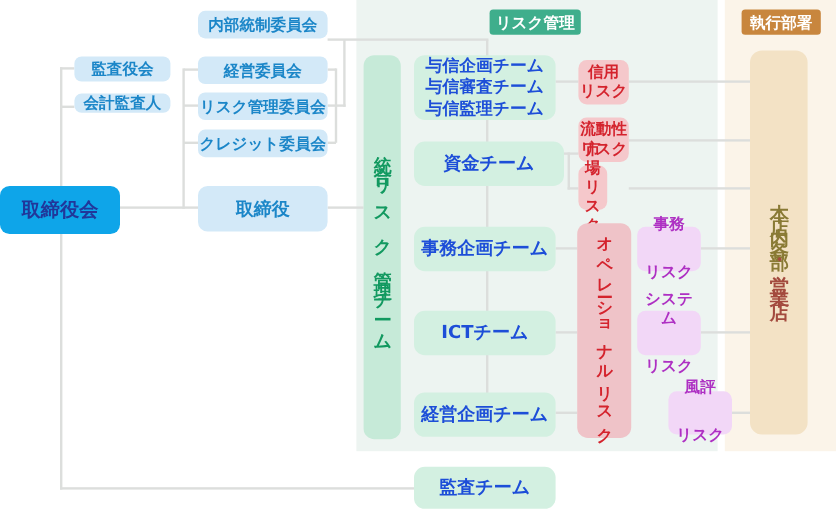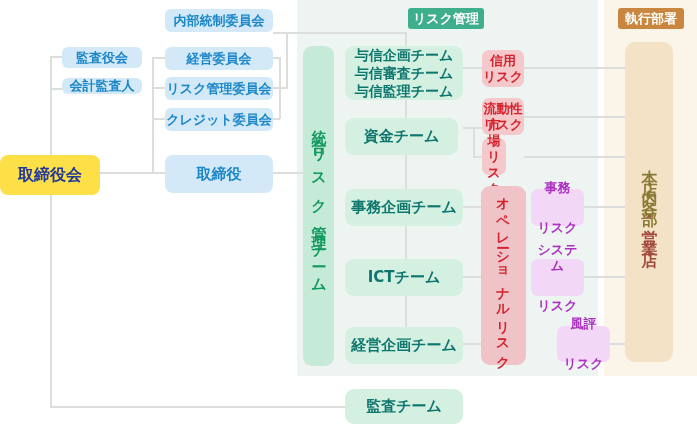--- a/index.html
+++ b/index.html
@@ -9,23 +9,23 @@
   }
   .panel{position:absolute;top:0;height:376px;z-index:0;}
   #panel-risk{left:297px;width:301px;background:#edf4f1;}
   #panel-exec{left:604px;width:93px;background:#fbf4e9;}
   .ln{position:absolute;background:#dcdedc;z-index:1;}
   .box{
     position:absolute;z-index:2;display:flex;align-items:center;justify-content:center;
     font-weight:bold;text-align:center;border-radius:6px;box-sizing:border-box;
   }
   .blue{background:#d3e9f8;color:#1b86c8;font-size:13px;}
-  .board{background:#fde047;color:#21379a;font-size:16px;border-radius:8px;}
+  .board{background:#0ea5e9;color:#21379a;font-size:16px;border-radius:8px;}
   .big{font-size:15px;border-radius:8px;}
-  .team{background:#d3f0e1;color:#0f766e;font-size:15px;border-radius:9px;}
+  .team{background:#d3f0e1;color:#1d4ed8;font-size:15px;border-radius:9px;}
   .team.multi{flex-direction:column;font-size:14px;line-height:18px;}
   .pink{background:#f5c8cb;color:#d4232d;font-size:13px;flex-direction:column;line-height:16px;border-radius:7px;}
   .purple{background:#f2d7f7;color:#ae30c3;font-size:13px;flex-direction:column;line-height:16px;border-radius:7px;gap:24px;}
   .vert{
     writing-mode:vertical-rl;text-orientation:upright;
     display:flex;align-items:center;justify-content:center;
   }
   #integrated-team{background:#c6ead8;color:#12996० ;}
   #integrated-team{background:#c6ead8;color:#129960;font-size:15px;letter-spacing:9px;border-radius:9px;}
   #operational-risk{background:#efc3c8;color:#d4232d;font-size:13.5px;letter-spacing:2px;border-radius:9px;}
@@ -93,21 +93,21 @@
   <div class="box blue" style="left:165px;top:108px;width:108px;height:23px;">クレジット委員会</div>
   <div class="box blue big" style="left:165px;top:155px;width:108px;height:38px;">取締役</div>
 
   <div class="box vert" id="integrated-team" style="left:303px;top:46px;width:31px;height:320px;">統合リスク管理チーム</div>
 
   <div class="box team multi" style="left:345px;top:46px;width:118px;height:54px;">
     <div>与信企画チーム</div>
     <div>与信審査チーム</div>
     <div>与信監理チーム</div>
   </div>
-  <div class="box team" style="left:345px;top:118px;width:113px;height:37px;">資金チーム</div>
+  <div class="box team" style="left:345px;top:118px;width:125px;height:37px;">資金チーム</div>
   <div class="box team" style="left:345px;top:189px;width:118px;height:37px;">事務企画チーム</div>
   <div class="box team" style="left:345px;top:259px;width:118px;height:37px;">ICTチーム</div>
   <div class="box team" style="left:345px;top:327px;width:118px;height:37px;">経営企画チーム</div>
   <div class="box team" style="left:345px;top:389px;width:118px;height:35px;">監査チーム</div>
 
   <div class="box pink" style="left:482px;top:50px;width:42px;height:37px;">
     <div>信用</div>
     <div>リスク</div>
   </div>
   <div class="box pink" style="left:482px;top:98px;width:42px;height:37px;">

